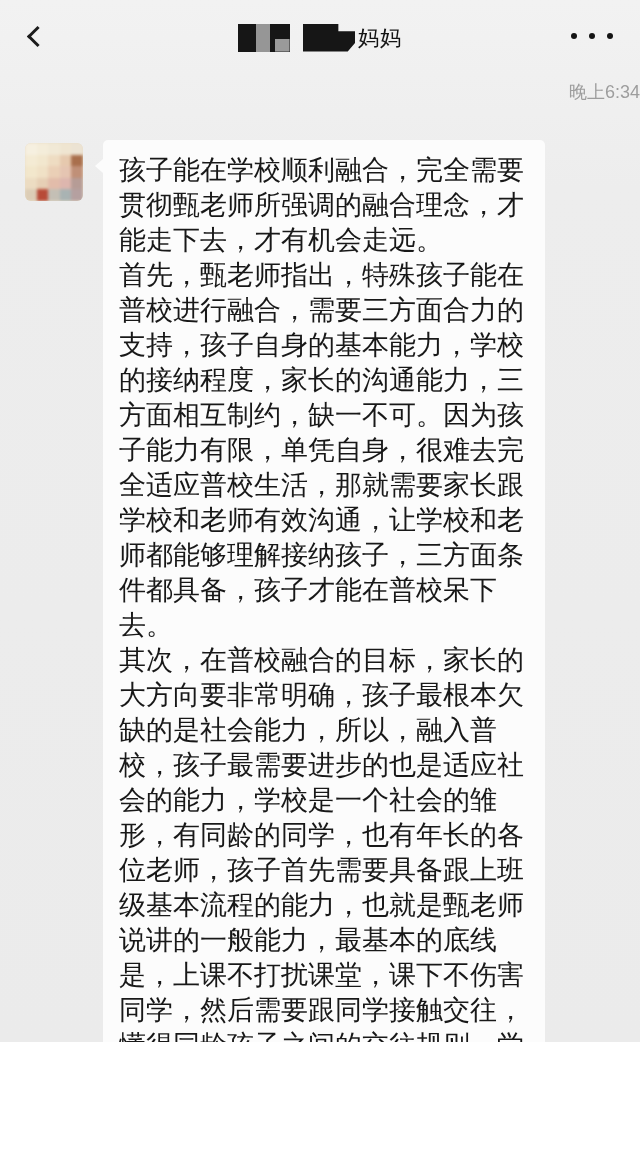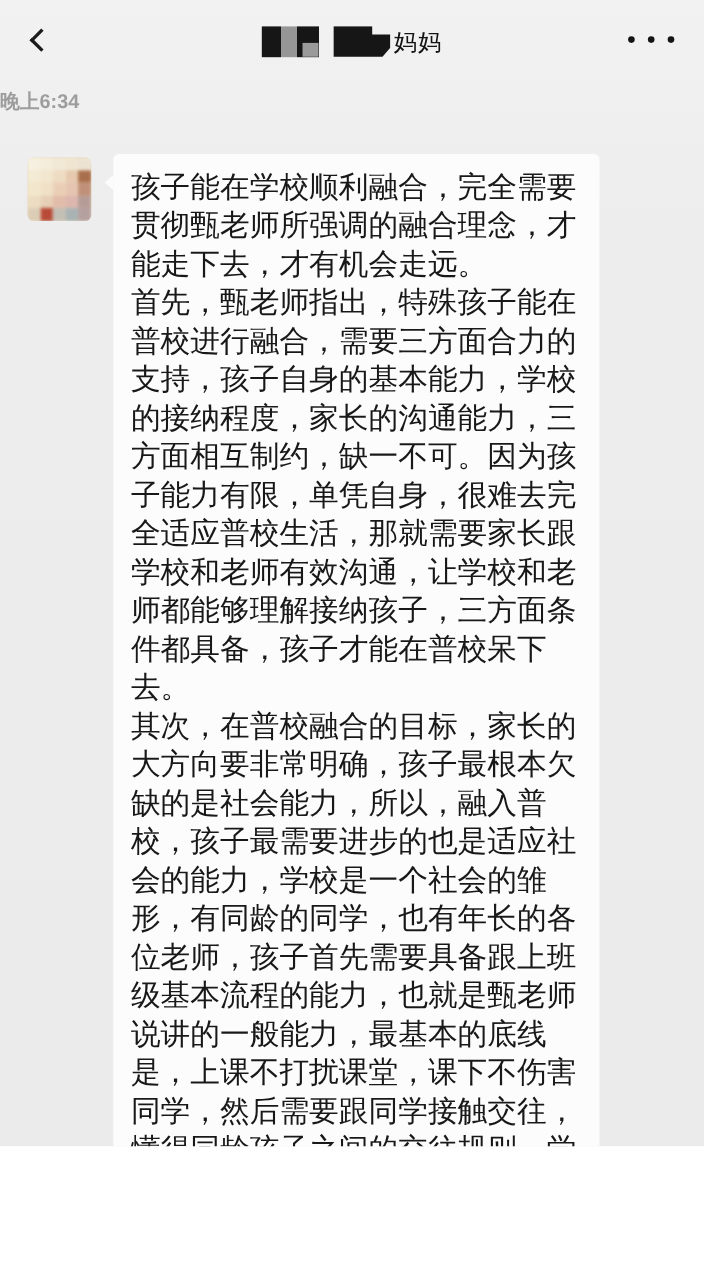--- a/index.html
+++ b/index.html
@@ -43,21 +43,21 @@
   .more-btn {
     position:absolute; right:24px; top:18px; width:48px; height:36px;
     display:flex; align-items:center; justify-content:space-between;
     padding:0 3px; cursor:pointer;
   }
   .more-btn .dot { width:6px; height:6px; border-radius:50%; background:#141414; }
 
   
   .timestamp {
     position:absolute; top:80px; left:0; width:100%;
-    text-align:left; font-size:18px; color:#9d9d9d;font-weight:bold;
+    text-align:right; font-size:18px; color:#9d9d9d;
   }
 
   
   .msg-row { position:absolute; top:140px; left:25px; display:flex; align-items:flex-start; }
   .avatar {
     width:58px; height:58px; border-radius:6px; overflow:hidden;
     margin-top:3px; flex:0 0 auto; cursor:pointer; background:#e8ddc8;
   }
   .mosaic { display:grid; grid-template-columns:repeat(5,1fr); grid-template-rows:repeat(5,1fr);
     width:100%; height:100%; filter:blur(1.5px); }

